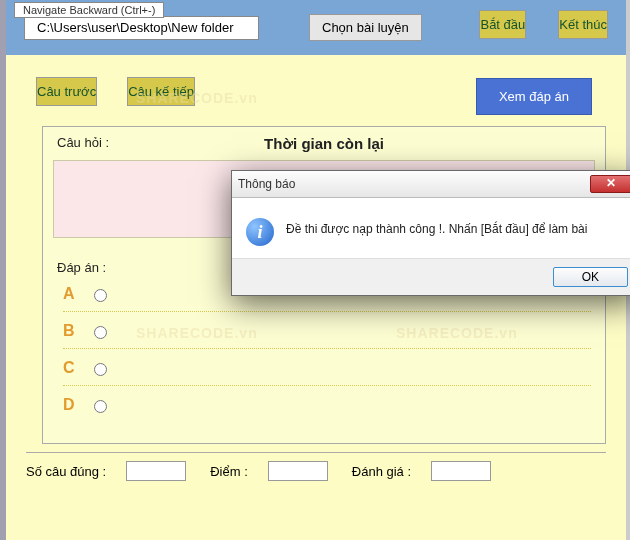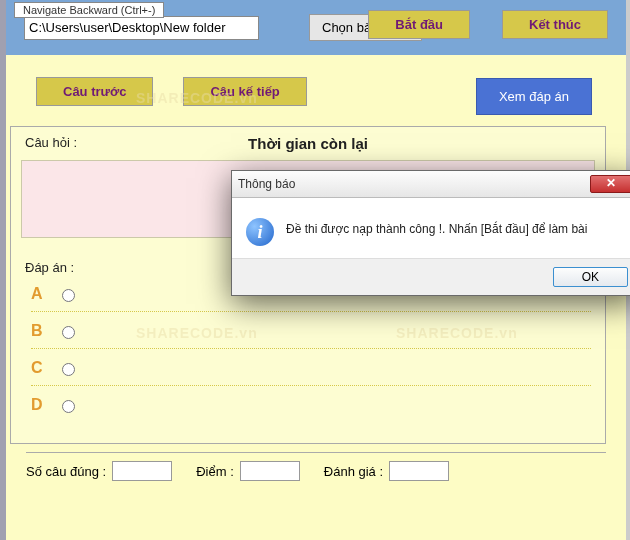--- a/index.html
+++ b/index.html
@@ -35,45 +35,45 @@
     background: #7aa6d6;
     padding: 10px 10px 10px 18px;
     display: flex;
     align-items: center;
     gap: 50px;
     height: 55px;
   }
   .path-input {
     width: 235px;
     height: 24px;
-    padding: 2px 4px;
+    padding: 2px 12px;
     font-size: 13px;
     border: 1px solid #888;
   }
   .btn-gray {
     background: #e6e6e6;
     border: 1px solid #999;
     padding: 5px 12px;
     font-size: 13px;
     cursor: pointer;
   }
   .top-right-btns {
     position: absolute;
     top: 10px;
     right: 18px;
     display: flex;
     gap: 32px;
   }
   .btn-yellow {
     background: #d6c84a;
     border: 1px solid #999;
-    padding: 6px 26px;
-    font-size: 13px;
-    font-weight: bold;
-    color: #701a75;
+    padding: 6px 0;
+    font-size: 13px;
+    font-weight: normal;
+    color: #14532d;
     cursor: pointer;
   }
   .row2 {
     display: flex;
     align-items: center;
     gap: 30px;
     padding: 22px 18px 12px 30px;
   }
   .btn-blue {
     background: #4a72d4;
@@ -82,21 +82,21 @@
     padding: 10px 22px;
     font-size: 13px;
     cursor: pointer;
   }
   .xem-dapan {
     position: absolute;
     top: 78px;
     right: 34px;
   }
   .qpanel {
-    margin: 8px 20px 0 4px;
+    margin: 8px 20px 0 36px;
     border: 1px solid #aaa;
     background: #fdfdd2;
     padding: 0;
   }
   .qheader {
     display: flex;
     padding: 8px 14px 2px 14px;
     font-size: 13px;
     color: #222;
   }
@@ -131,21 +131,21 @@
   }
   .results-title { font-weight:bold; color:#222; margin-bottom:6px; font-size:14px; }
   .results-row {
     display: flex;
     align-items: center;
     gap: 8px;
     border-top: 1px solid #aaa;
     padding-top: 8px;
   }
   .res-field {
-    display:flex; align-items:center; gap:6px; margin-right:16px;
+    display:flex; align-items:center; gap:20px; margin-right:16px;
   }
   .res-field .box {
     background:#fff;
     border:1px solid #999;
     height:20px; width:60px;
   }
   .thoat {
     position: absolute;
     right: 34px;
     bottom: 12px;

